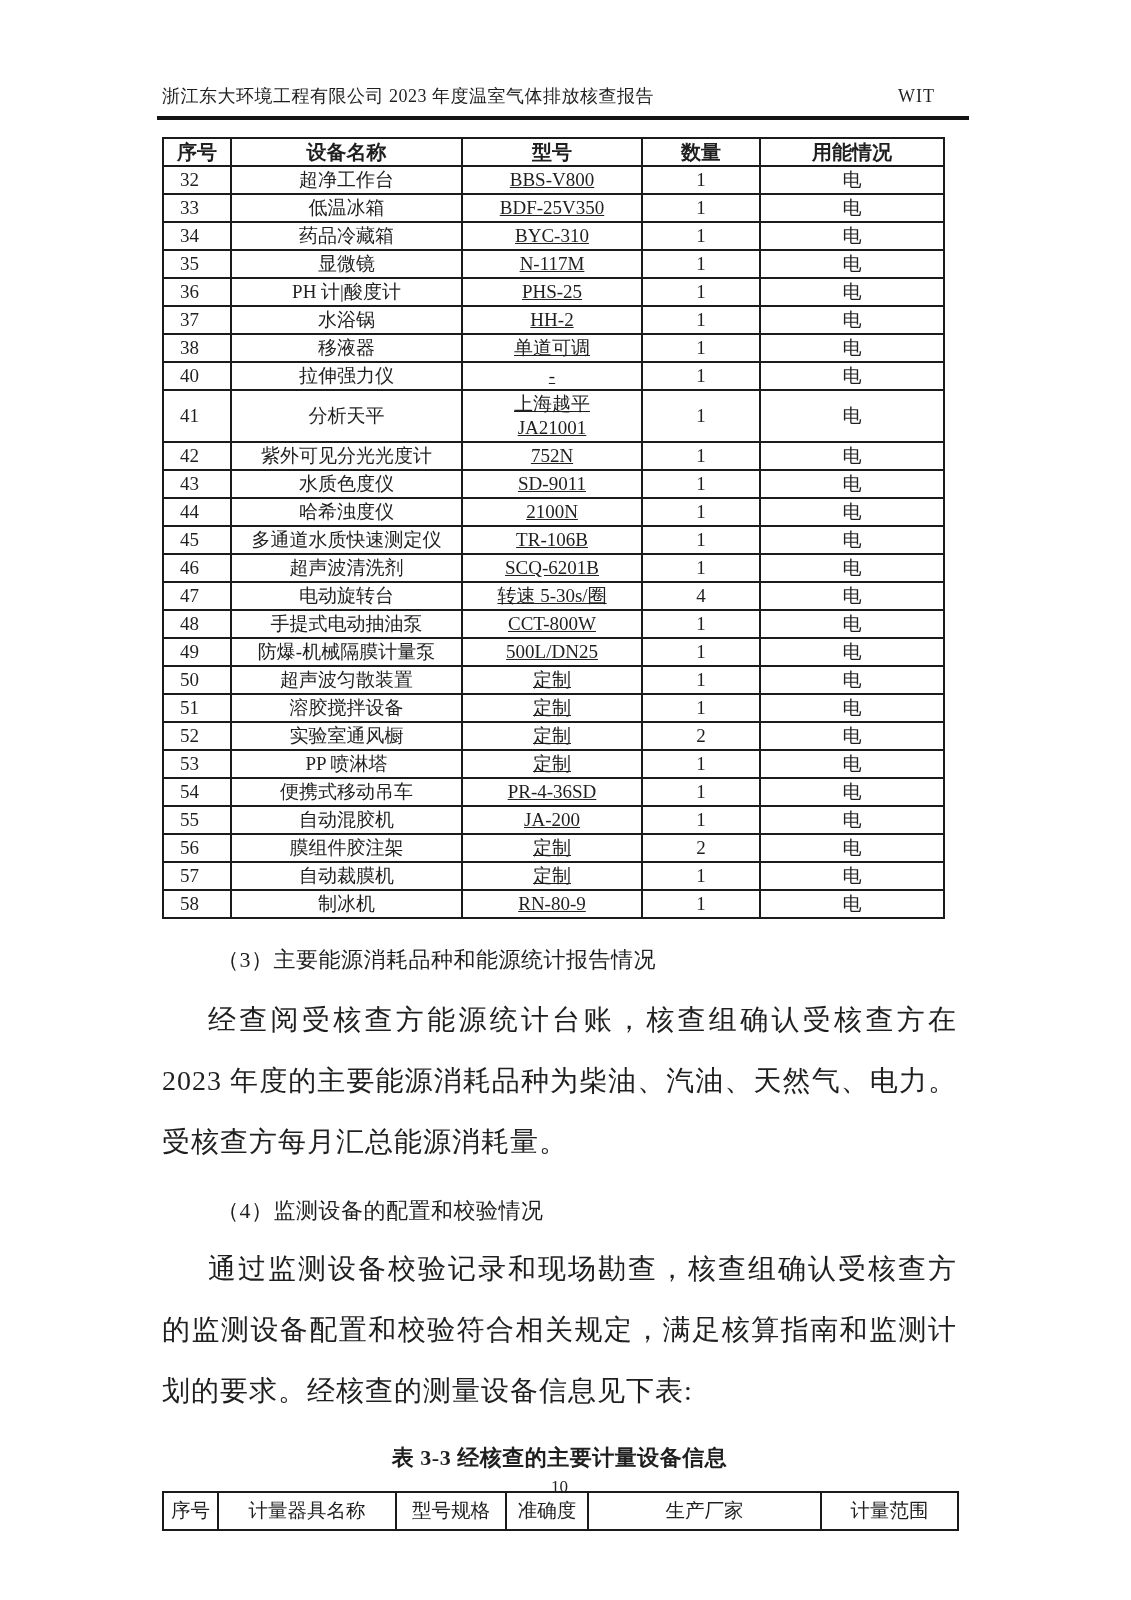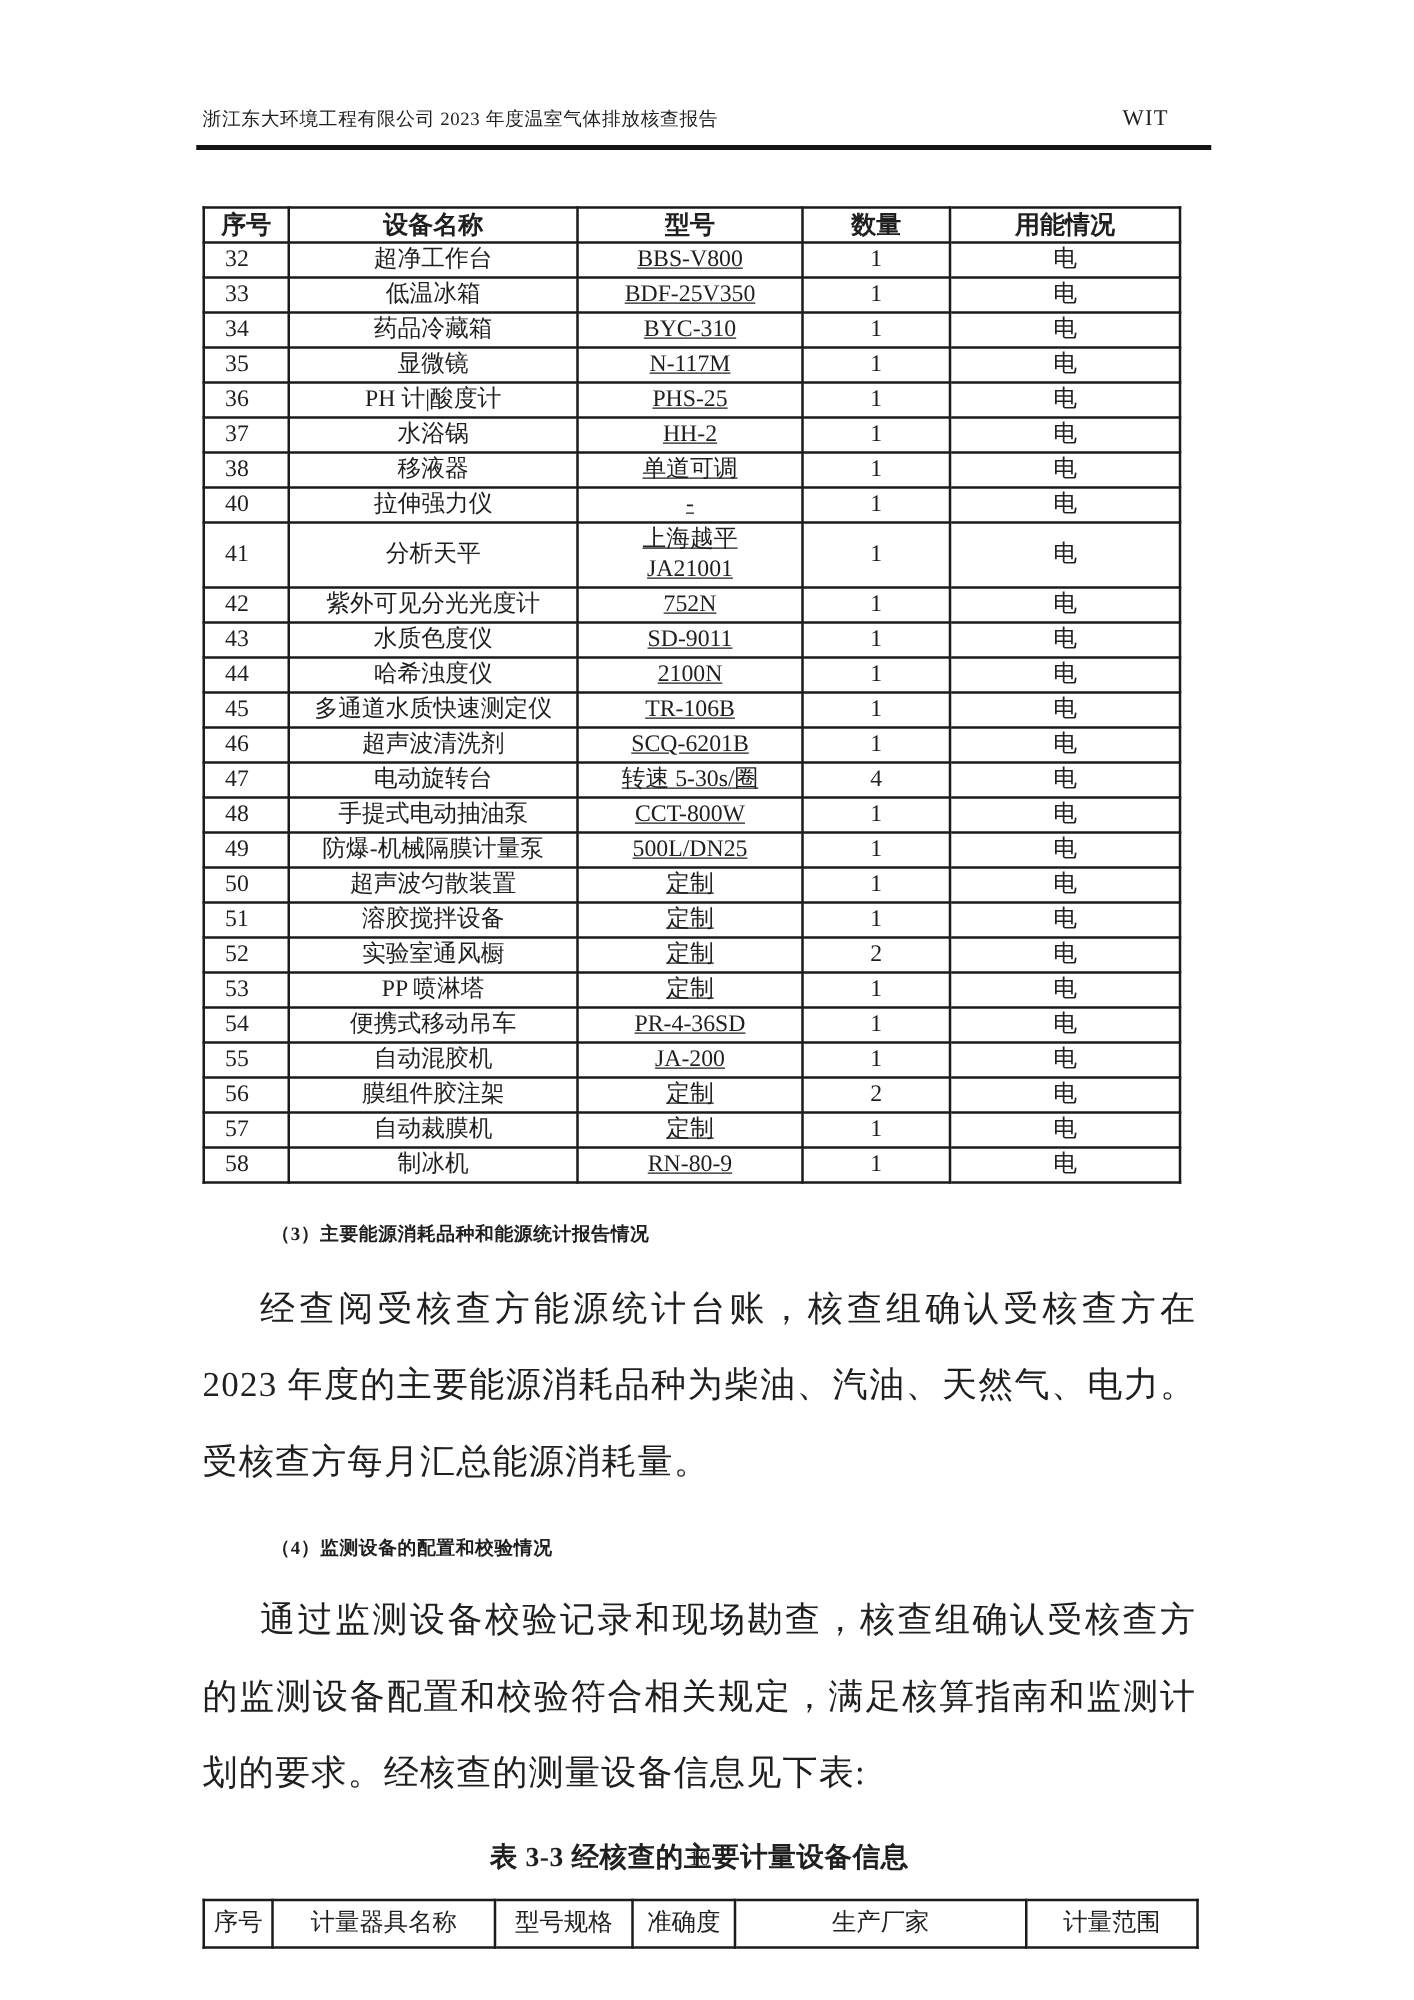--- a/index.html
+++ b/index.html
@@ -8,45 +8,45 @@
     font-family: "Liberation Serif", "DejaVu Serif", serif;
     color: #1f1f1f;
   }
   .page { position: absolute; inset: 0; background: #ffffff; overflow: hidden; }
 
   
   .doc-header {
     position: absolute; top: 84px; left: 162px; width: 795px;
     display: flex; justify-content: space-between; align-items: baseline;
   }
-  .doc-header .title { font-size: 15px; letter-spacing: 0.5px; white-space: nowrap; text-align: center; }
+  .doc-header .title { font-size: 18px; letter-spacing: 0.5px; white-space: nowrap; text-align: center; }
   .doc-header .mark  { font-size: 18px; padding-right: 22px; letter-spacing: 1px; }
   .header-rule {
     position: absolute; top: 116px; left: 157px; width: 812px; height: 4px;
     background: #141414;
   }
 
-  .content { position: absolute; top: 137px; left: 162px; width: 795px; margin-top: 28px; }
+  .content { position: absolute; top: 137px; left: 162px; width: 795px; }
 
   table { border-collapse: collapse; table-layout: fixed; }
 
   
   .equip-table { width: 781px; border: 2.5px solid #1b1b1b; }
   .equip-table th, .equip-table td {
     border: 2px solid #1b1b1b; text-align: center;
     padding: 1px 2px; overflow: hidden;
   }
   .equip-table th { font-weight: bold; font-size: 20px; height: 24px; line-height: 24px; }
   .equip-table td { font-size: 19px; height: 24px; line-height: 24px; }
   .equip-table td.c0 { text-align: left; padding-left: 16px; width: 68px; }
   .equip-table td.c2 { white-space: pre-line; text-decoration: underline; }
 
   
   .sec {
-    margin: 0; font-size: 15px; font-weight: bold; line-height: 30px;
+    margin: 0; font-size: 22px; font-weight: normal; line-height: 30px;
     text-indent: 55px; letter-spacing: 0.5px;
   }
   .sec.s3 { margin-top: 26px; }
   .sec.s4 { margin-top: 24px; }
   .body-para {
     margin: 0; font-size: 28px; line-height: 61px; letter-spacing: 1px;
     text-align: justify; text-justify: inter-ideograph; text-indent: 46px;
   }
   .body-para.p3 { margin-top: 14px; }
   .body-para.p4 { margin-top: 12px; }

